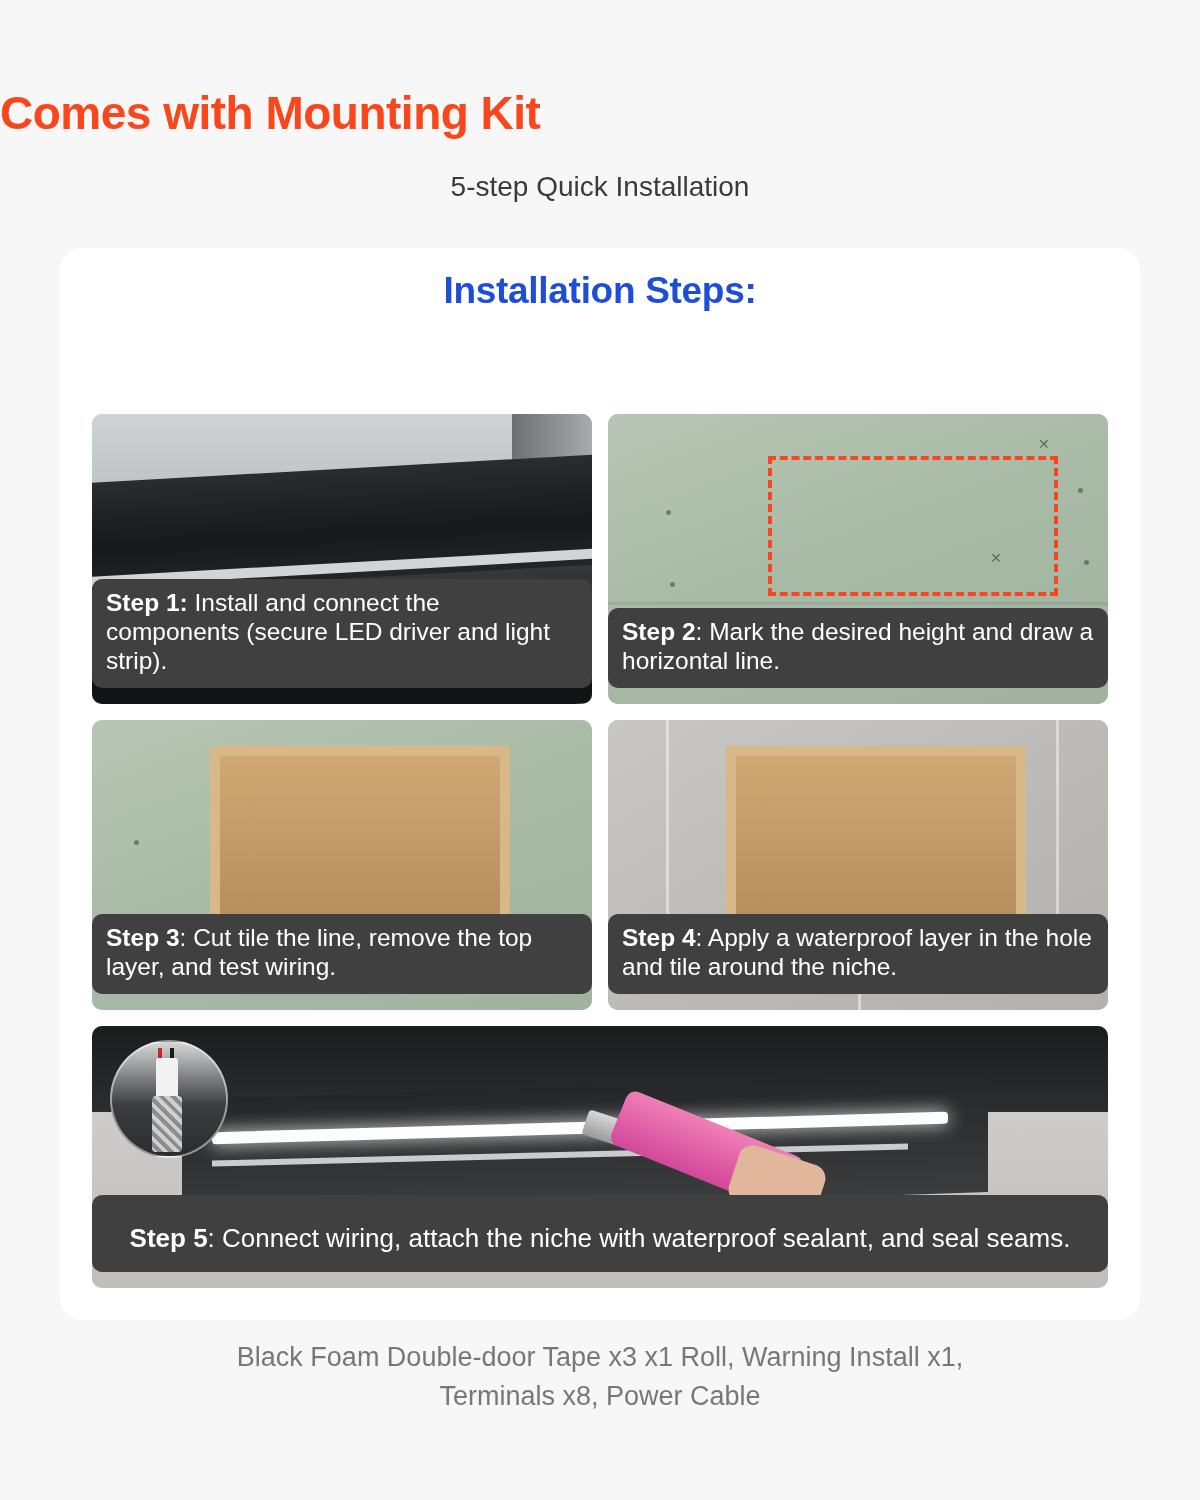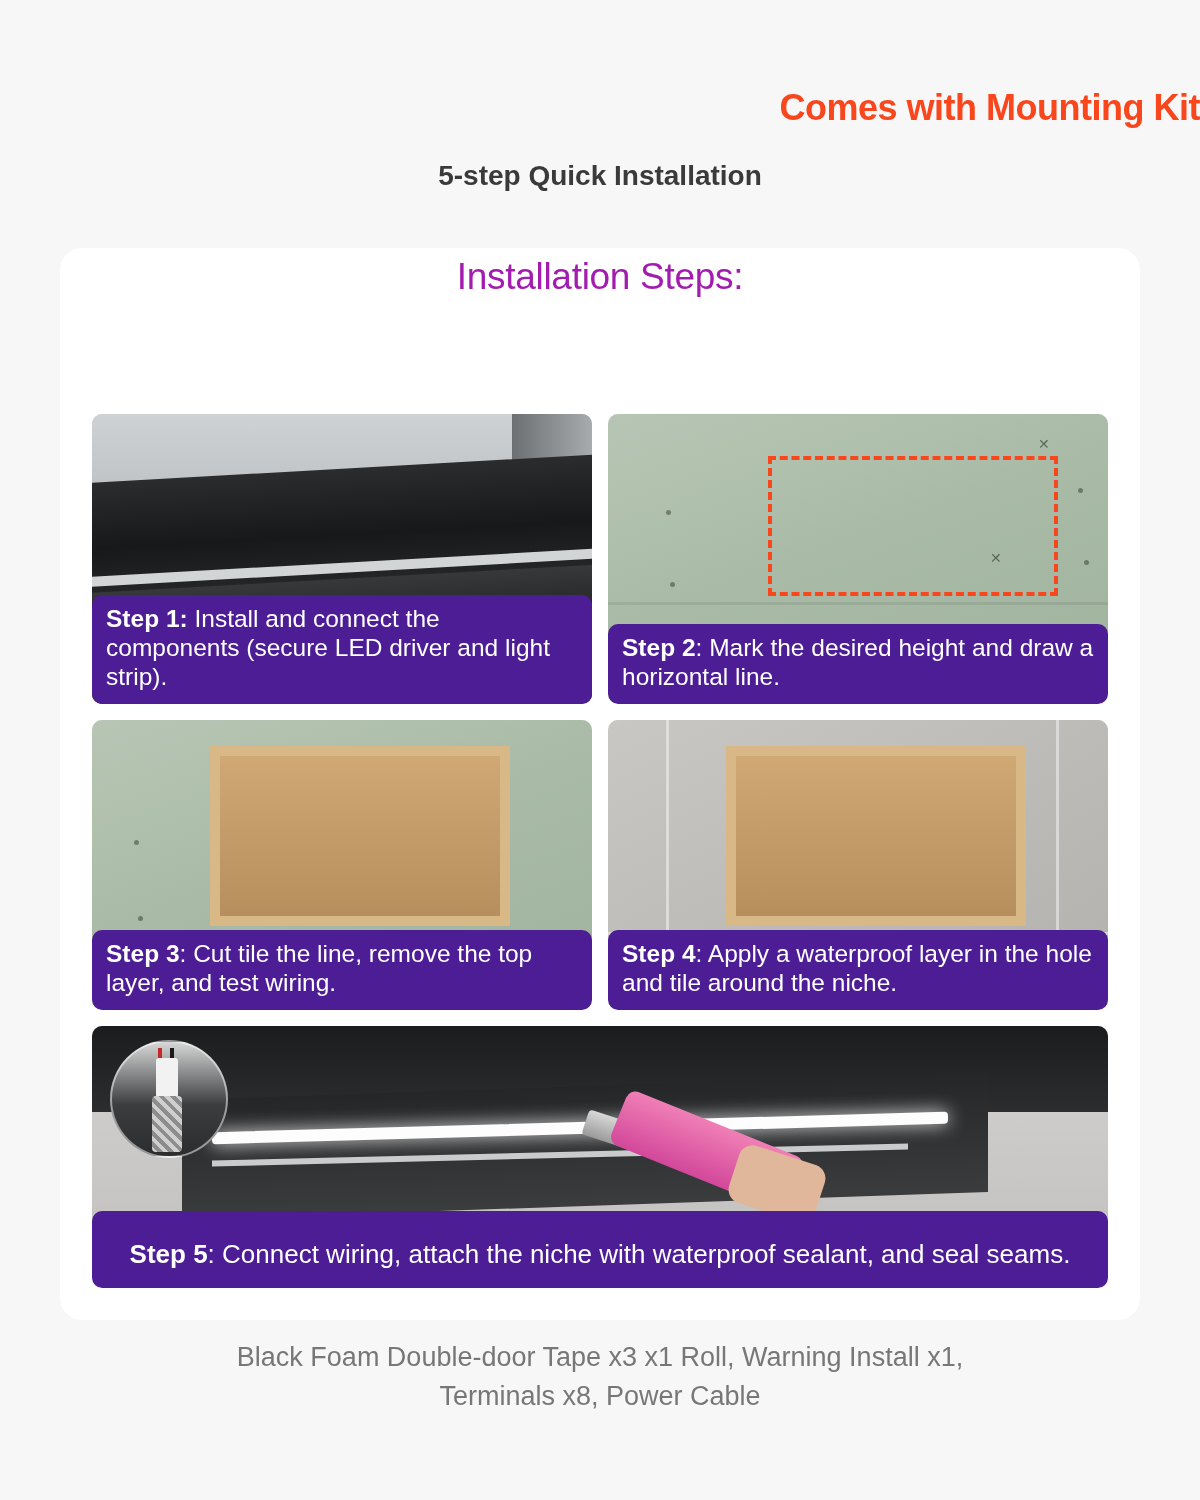--- a/index.html
+++ b/index.html
@@ -8,50 +8,50 @@
     background: #f7f7f7;
     font-family: "Liberation Sans", sans-serif;
     overflow: hidden;
   }
   .page {
     width: 1200px; height: 1500px;
     position: relative;
     background: #f7f7f7;
   }
   .headline {
-    text-align: right;
-    font-size: 36px;
+    text-align: left;
+    font-size: 46px;
     font-weight: bold;
     color: #f9461c;
     letter-spacing: -0.5px;
     padding-top: 88px;
     line-height: 1.1;
   }
   .subhead {
     text-align: center;
     font-size: 28px;
     color: #3a3a3a;
     margin-top: 32px;
-    font-weight: 700;
+    font-weight: 400;
   }
   .card {
     position: absolute;
     left: 60px;
     top: 248px;
     width: 1080px;
     height: 1072px;
     background: #ffffff;
     border-radius: 22px;
   }
   .steps-title {
     text-align: center;
     font-size: 37px;
-    font-weight: normal;
-    color: #a21caf;
-    margin-top: 8px;
+    font-weight: bold;
+    color: #1d4ed8;
+    margin-top: 22px;
     letter-spacing: -0.3px;
   }
   .tips {
     font-size: 25px;
     color: #111;
     line-height: 1.38;
     padding: 14px 28px 0 28px;
   }
   .tips b { font-weight: 700; }
 
@@ -70,22 +70,22 @@
     position: relative;
     border-radius: 10px;
     overflow: hidden;
     background: #cfcfcf;
   }
   .tile.half { width: 500px; height: 290px; }
   .tile.full { width: 1016px; height: 262px; }
 
   .caption {
     position: absolute;
-    left: 0; right: 0; bottom: 0;
-    background: #4c1d95;
+    left: 0; right: 0; bottom: 16px;
+    background: #404040;
     color: #fff;
     font-size: 24.5px;
     line-height: 1.18;
     padding: 10px 14px 12px 14px;
     border-radius: 10px;
   }
   .caption .lbl { font-weight: 700; }
   .caption.center { text-align: center; font-size: 26px; padding: 28px 14px 18px; }
 
   

